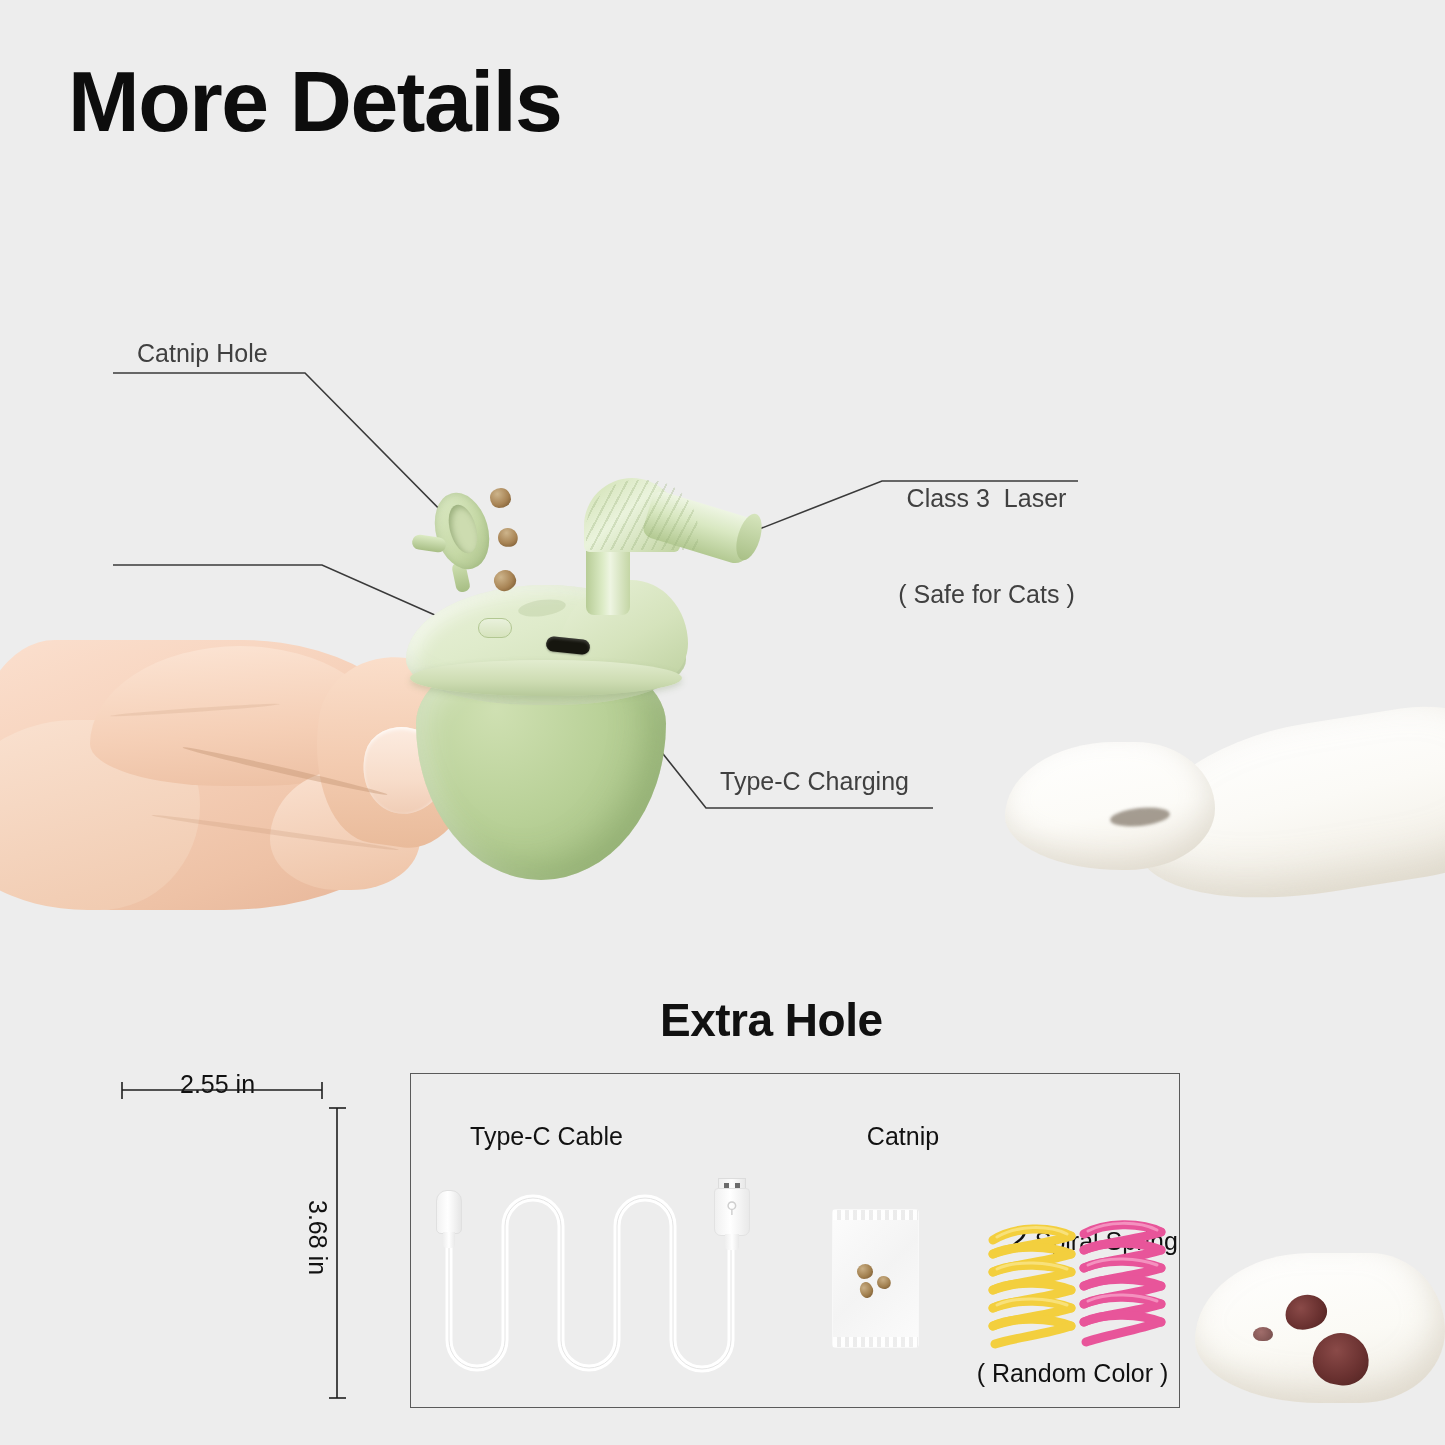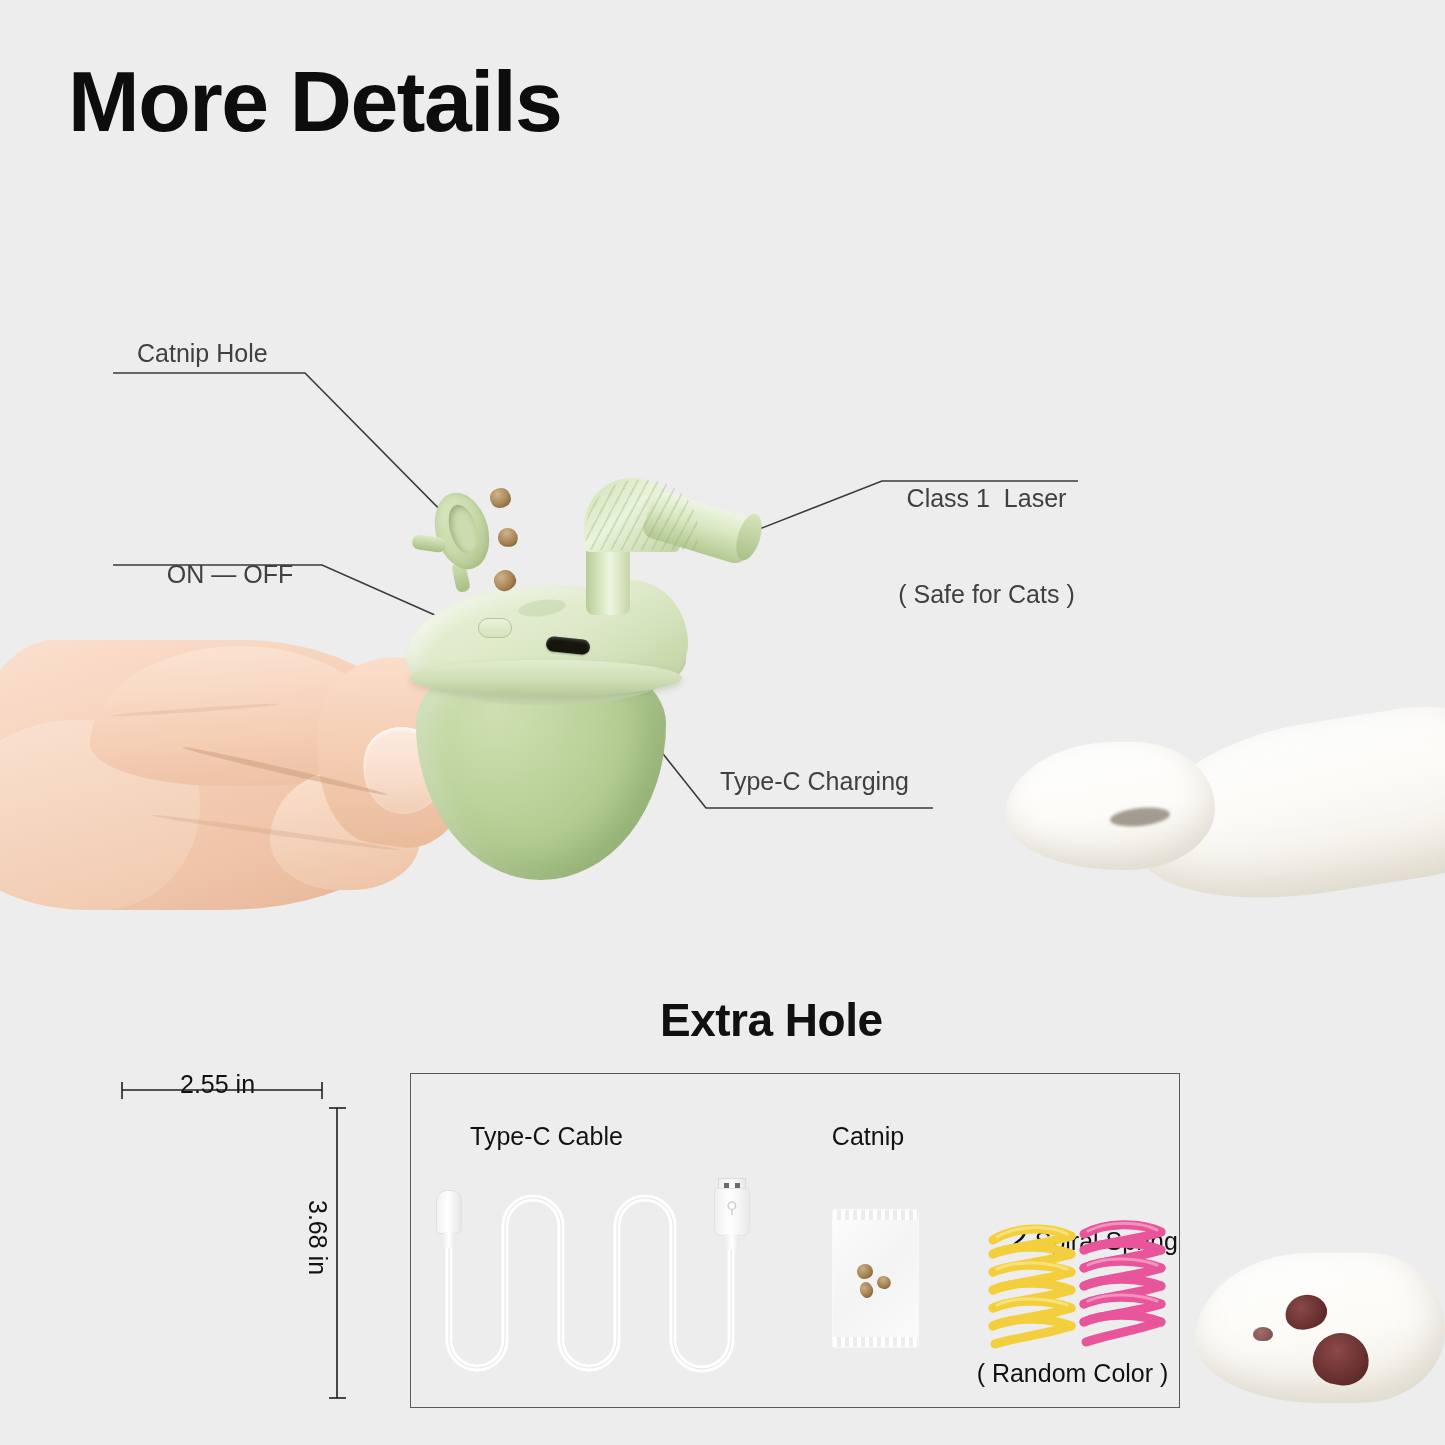--- a/index.html
+++ b/index.html
@@ -470,27 +470,23 @@
 
     <path d="M1078 481 L882 481 L739 537" stroke="#3a3a3a" stroke-width="1.6" fill="none"></path>
     <circle cx="737" cy="538" r="5" fill="#ffffff" stroke="#1d1d1d" stroke-width="2"></circle>
 
     <path d="M933 808 L706 808 L586 657" stroke="#3a3a3a" stroke-width="1.6" fill="none"></path>
     <circle cx="585" cy="655" r="5" fill="#ffffff" stroke="#1d1d1d" stroke-width="2"></circle>
   </svg>
 
   <div class="callout-label" style="left:137px; top:337px;">Catnip Hole</div>
 
-  <div class="callout-label center" style="left:120px; top:494px; width:220px;">
-    <div>ON — OFF</div>
-    <div>( Mode Switch )</div>
-  </div>
 
   <div class="callout-label center" style="left:884px; top:418px; width:205px;">
-    <div>Class 1  Laser</div>
+    <div>Class 3  Laser</div>
     <div>( Safe for Cats )</div>
   </div>
 
   <div class="callout-label" style="left:688px; top:765px;margin-left:32px;">Type-C Charging</div>
 
   <div id="hand">
     <div class="palm"></div>
     <div class="palm-heel"></div>
     <div class="knuckles"></div>
     <div class="finger-tip" style="left:300px; top:170px; width:150px; height:120px;"></div>
@@ -556,21 +552,21 @@
     </svg>
 
   </div>
 
   <div class="section-title">Extra Hole</div>
 
   <div id="bonus-box"></div>
 
   <div class="bonus-label" style="left:470px; top:1120px; width:250px; text-align:left;">Type-C Cable</div>
 
-  <div class="bonus-label" style="left:793px; top:1120px; width:150px;">Catnip</div>
+  <div class="bonus-label" style="left:828px; top:1120px; width:150px;">Catnip</div>
 
   <div class="bonus-label" style="left:955px; top:1118px; width:235px;">
     <div>
       <span class="big2">2</span><span> </span><span>Spiral Spring</span>
     </div>
     <div>( Random Color )</div>
   </div>
 
   <div id="cable">
     <svg width="350" height="195" style="position:absolute; left:0; top:0;">

